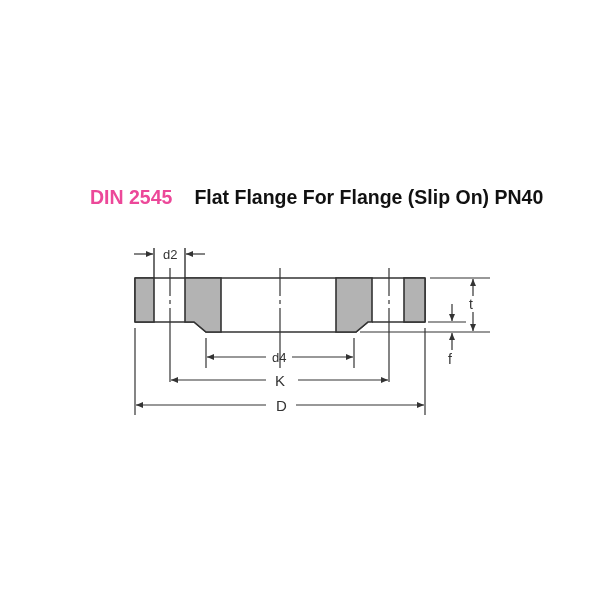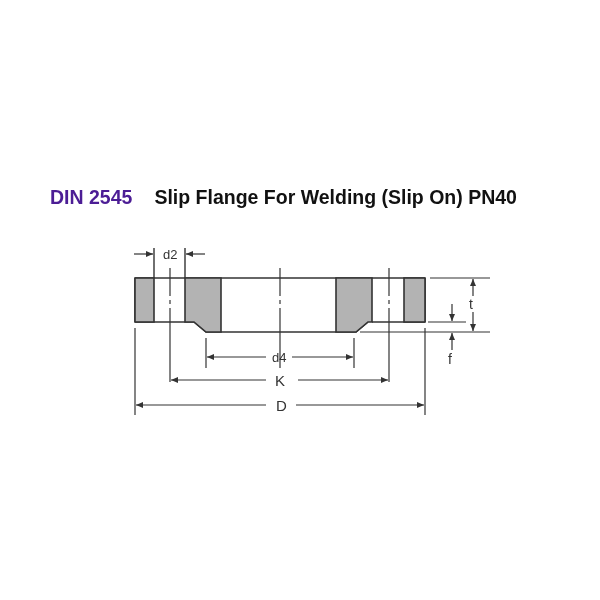--- a/index.html
+++ b/index.html
@@ -1,27 +1,27 @@
 <!DOCTYPE html>
 <html><head>
 <meta charset="utf-8">
 <style>
   html, body { margin:0; padding:0; background:#ffffff; }
   body { width:600px; height:600px; position:relative; overflow:hidden; font-family:"Liberation Sans", sans-serif; }
   .title { position:absolute; left:50px; top:186px; font-weight:bold; font-size:19.5px; white-space:nowrap; }
-  .title .code { color:#4c1d95; }
+  .title .code { color:#ec4899;margin-left:40px; }
   .title .desc { color:#111111; margin-left:22px; }
   svg { position:absolute; left:0; top:0; }
   .lbl { font-family:"Liberation Sans", sans-serif; fill:#333; }
 </style>
 </head>
 <body>
 
 <div class="title">
-  <span class="code">DIN 2545</span><span class="desc">Slip Flange For Welding (Slip On) PN40</span>
+  <span class="code">DIN 2545</span><span class="desc">Flat Flange For Flange (Slip On) PN40</span>
 </div>
 
 <svg width="600" height="600" viewBox="0 0 600 600">
   <defs>
     <marker id="ar" markerWidth="8" markerHeight="8" refX="7" refY="4" orient="auto" markerUnits="userSpaceOnUse">
       <path d="M0,1 L7,4 L0,7 Z" fill="#333"></path>
     </marker>
   </defs>
 
   <g stroke="#333" stroke-width="1.6" fill="none">

